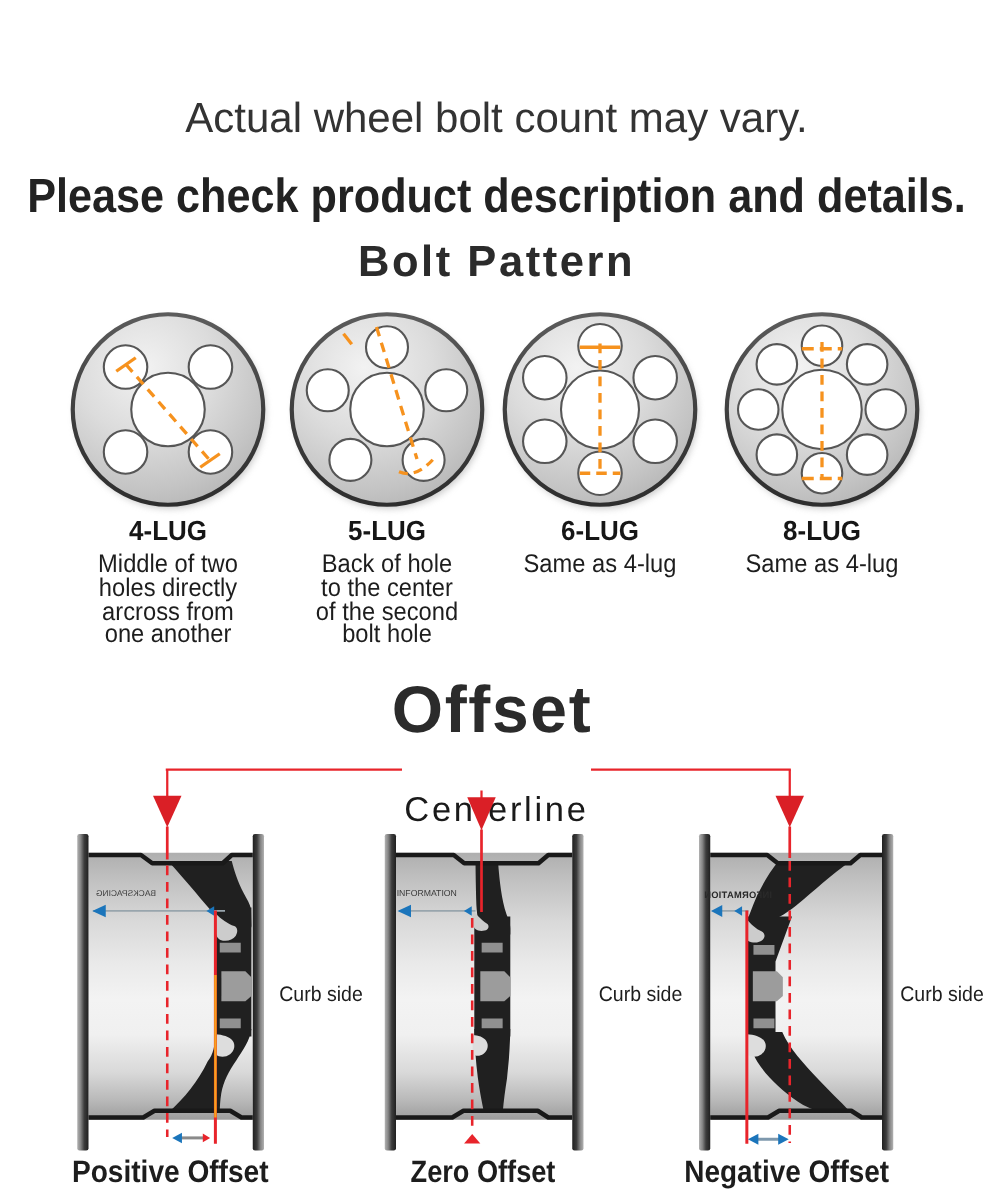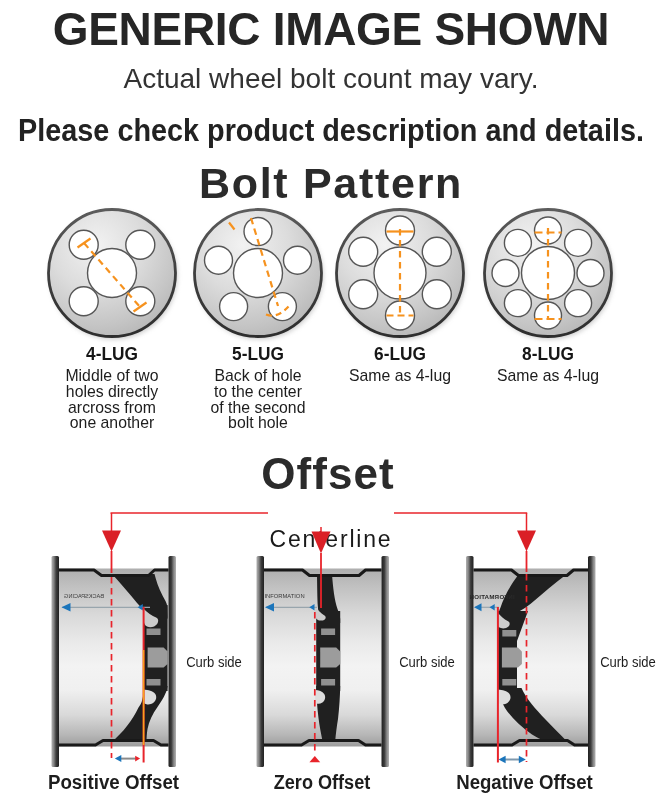--- a/index.html
+++ b/index.html
@@ -3,24 +3,23 @@
 <meta charset="utf-8">
 <style>
 html,body{margin:0;padding:0;background:#fff;}
 #page{position:relative;width:662px;height:800px;overflow:hidden;background:#fff;font-family:"Liberation Sans",sans-serif;}
 .t{position:absolute;white-space:nowrap;}
 .ctr{left:0;width:662px;text-align:center;}
 </style>
 </head>
 <body>
 <div id="page">
-  <div class="t ctr" id="h1" style="top:2px;font-size:46px;font-weight:bold;color:#262626;letter-spacing:-0.3px;">GENERIC IMAGE SHOWN</div>
   <div class="t ctr" id="h2" style="top:63px;font-size:28px;color:#333;">Actual wheel bolt count may vary.</div>
   <div class="t" id="h3" style="top:112px;left:50%;font-size:32px;font-weight:bold;color:#222;transform:translateX(-50%) scaleX(0.9);">Please check product description and details.</div>
-  <div class="t ctr" id="h4" style="top:159px;font-size:43px;font-weight:bold;color:#2b2b2b;letter-spacing:1.7px;">Bolt Pattern</div>
+  <div class="t ctr" id="h4" style="top:159px;font-size:29px;font-weight:bold;color:#2b2b2b;letter-spacing:1.7px;">Bolt Pattern</div>
 
   <svg id="bolts" style="position:absolute;top:200px;left:0;" width="662" height="148" viewBox="0 200 662 148">
     <defs>
       <filter id="soft" x="-30%" y="-30%" width="160%" height="160%">
         <feGaussianBlur stdDeviation="2.5"></feGaussianBlur>
       </filter>
       <radialGradient id="disc" cx="0.38" cy="0.28" r="0.8">
         <stop offset="0" stop-color="#f2f2f2"></stop>
         <stop offset="0.45" stop-color="#dcdcdc"></stop>
         <stop offset="0.8" stop-color="#c4c4c4"></stop>

